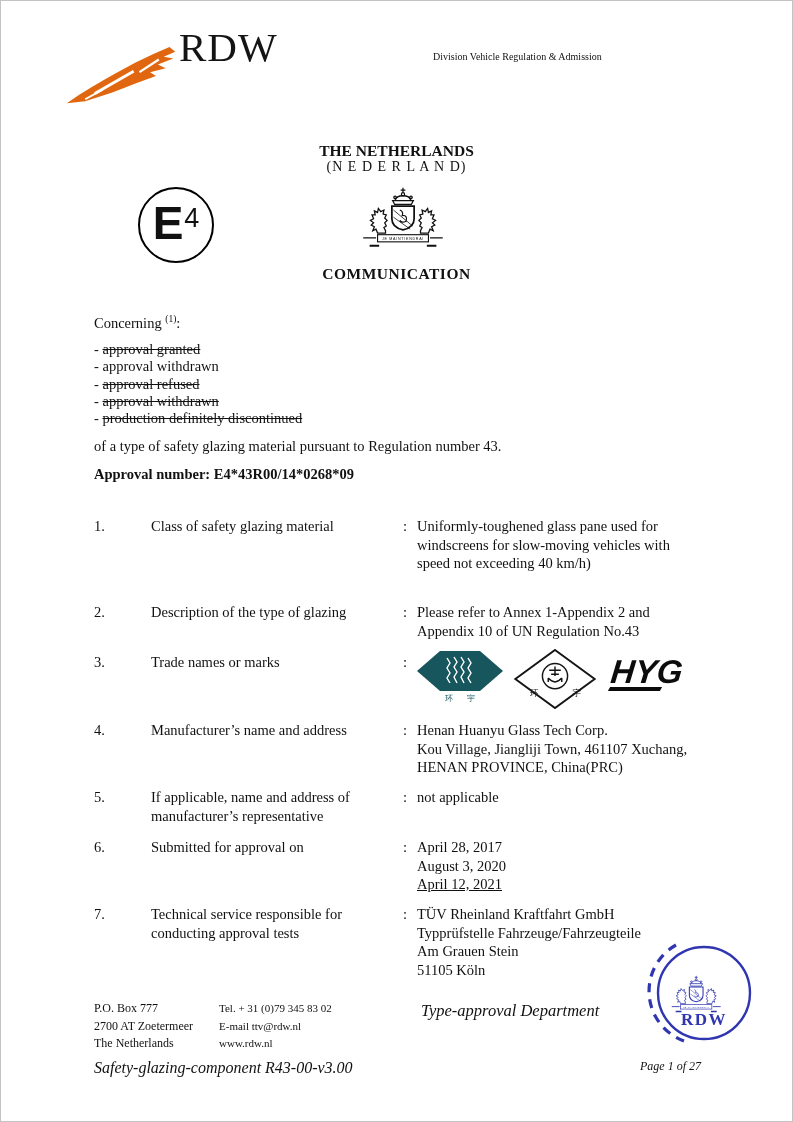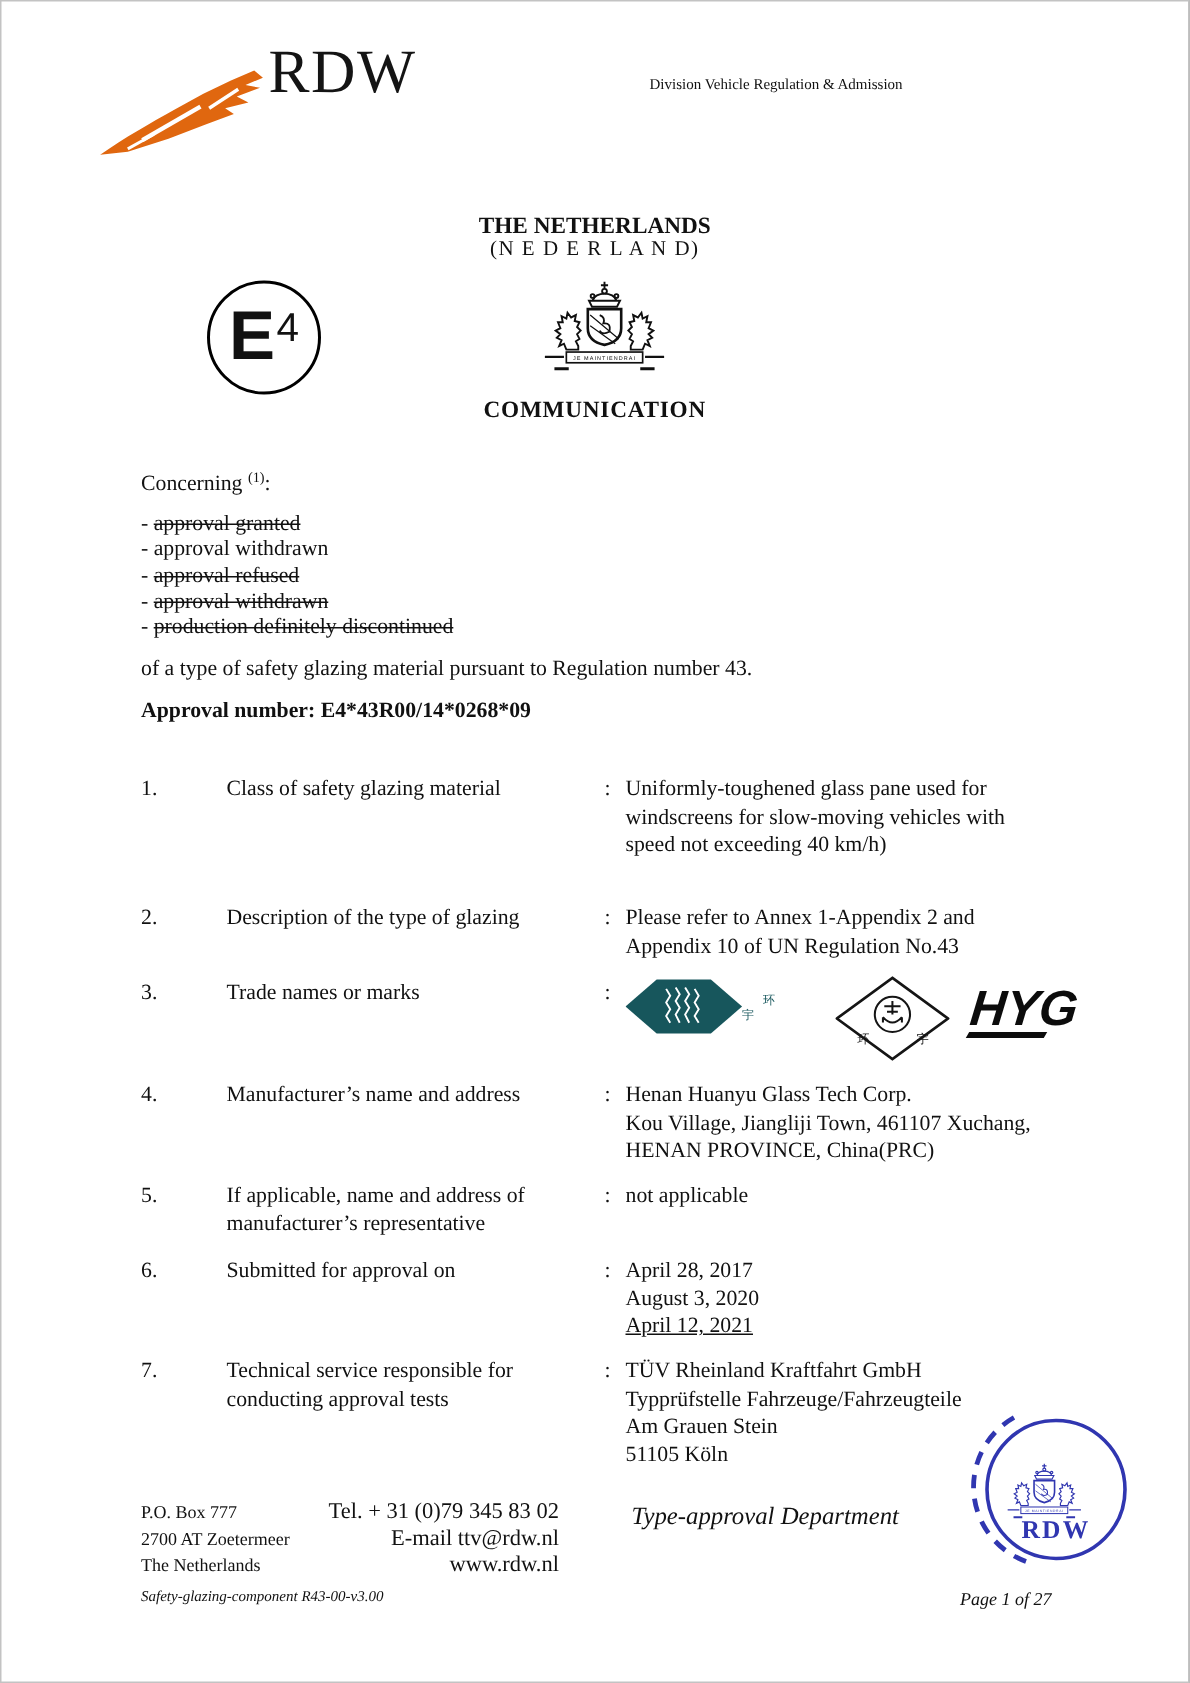--- a/index.html
+++ b/index.html
@@ -31,33 +31,33 @@
   .struck{text-decoration:line-through;text-decoration-thickness:1.4px;}
   .subject{margin-top:10px;}
   .approval{left:93px;top:465px;font-weight:bold;font-size:14.5px;}
   
   .item{left:93px;width:616px;display:grid;grid-template-columns:57px 252px 14px 1fr;
         font-size:14.5px;line-height:18.7px;align-items:start;}
   .i1{top:516px;} .i2{top:602px;} .i3{top:652px;} .i4{top:720px;} .i5{top:787px;} .i6{top:837px;} .i7{top:904px;}
   .u{text-decoration:underline;}
   
   .logos{display:flex;align-items:flex-start;gap:10px;margin-top:-4px;}
-  .hexlogo{display:flex;flex-direction:row;align-items:center;}
+  .hexlogo{display:flex;flex-direction:column;align-items:center;}
   .hexcap{font-size:8px;letter-spacing:14px;line-height:10px;margin-top:1px;text-indent:14px;}
   .hyg{position:relative;margin-top:8px;margin-left:4px;}
   .hyg span{display:inline-block;font-family:"Liberation Sans","DejaVu Sans",sans-serif;
     font-weight:bold;font-style:italic;font-size:33px;line-height:30px;letter-spacing:0;
     transform:skewX(-6deg);color:#0c0c0c;}
   .hyg .bar{position:absolute;left:-2px;bottom:-3px;width:52px;height:4px;background:#0c0c0c;transform:skewX(-30deg);}
   
   .f-address{left:93px;top:999px;font-size:12px;line-height:17.6px;}
-  .f-contact{left:218px;top:999px;font-size:15px;line-height:17.6px;text-align:right;}
+  .f-contact{left:218px;top:999px;font-size:11px;line-height:17.6px;}
   .f-dept{left:420px;top:1000px;font-size:16.5px;font-style:italic;text-align:center;}
   .stamp{left:645px;top:928px;}
-  .f-docref{left:93px;top:1058px;font-size:10px;font-style:italic;font-family:Liberation Serif, serif;}
+  .f-docref{left:93px;top:1058px;font-size:16px;font-style:italic;font-family:Liberation Serif, serif;}
   .f-page{right:91px;top:1058px;font-size:12px;font-style:italic;}
 </style>
 </head>
 <body>
 
 <svg width="0" height="0" style="position:absolute" aria-hidden="true">
   <symbol id="coa" viewBox="0 0 140 78">
     <g fill="none" stroke="currentColor" stroke-width="1.6">
 
       <path d="M70,1 v6 M67,4 h6"></path>

